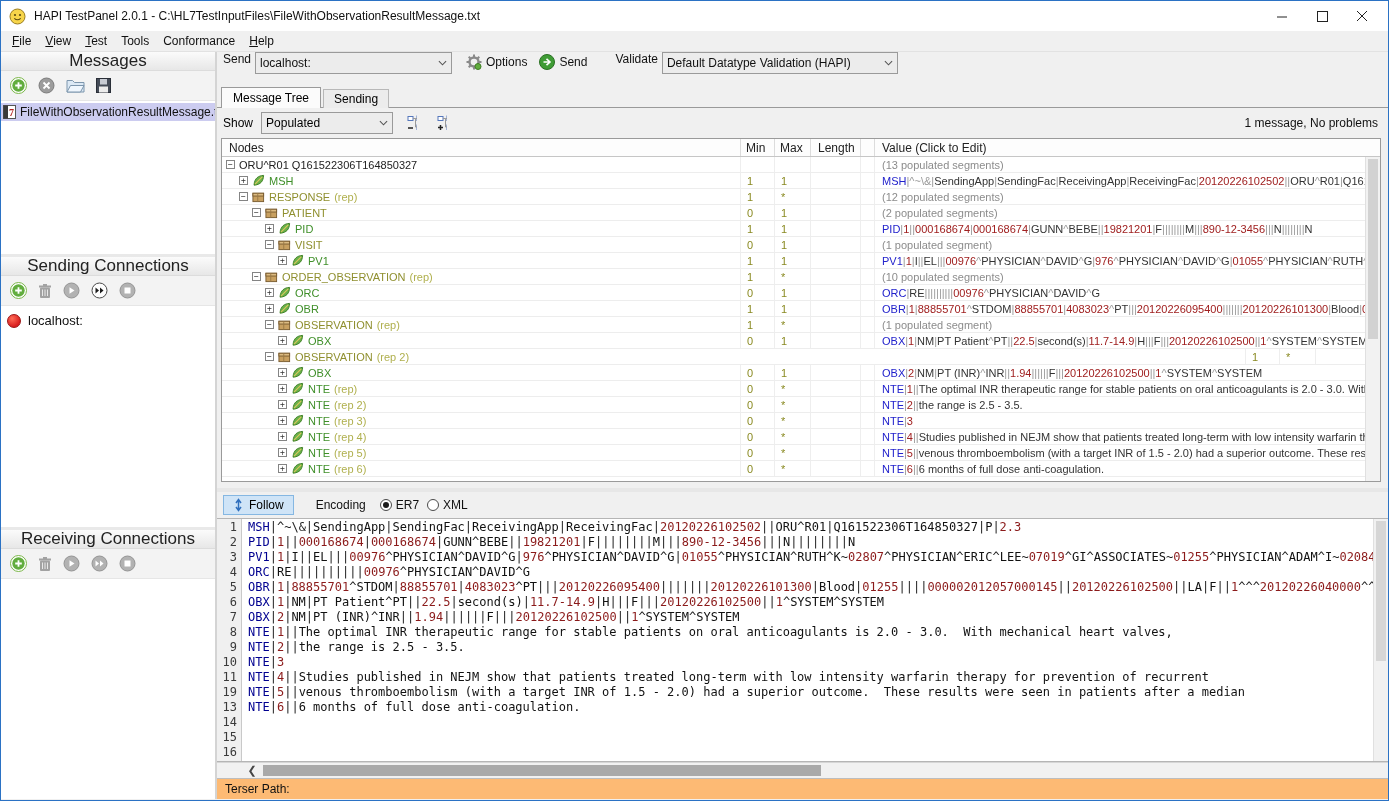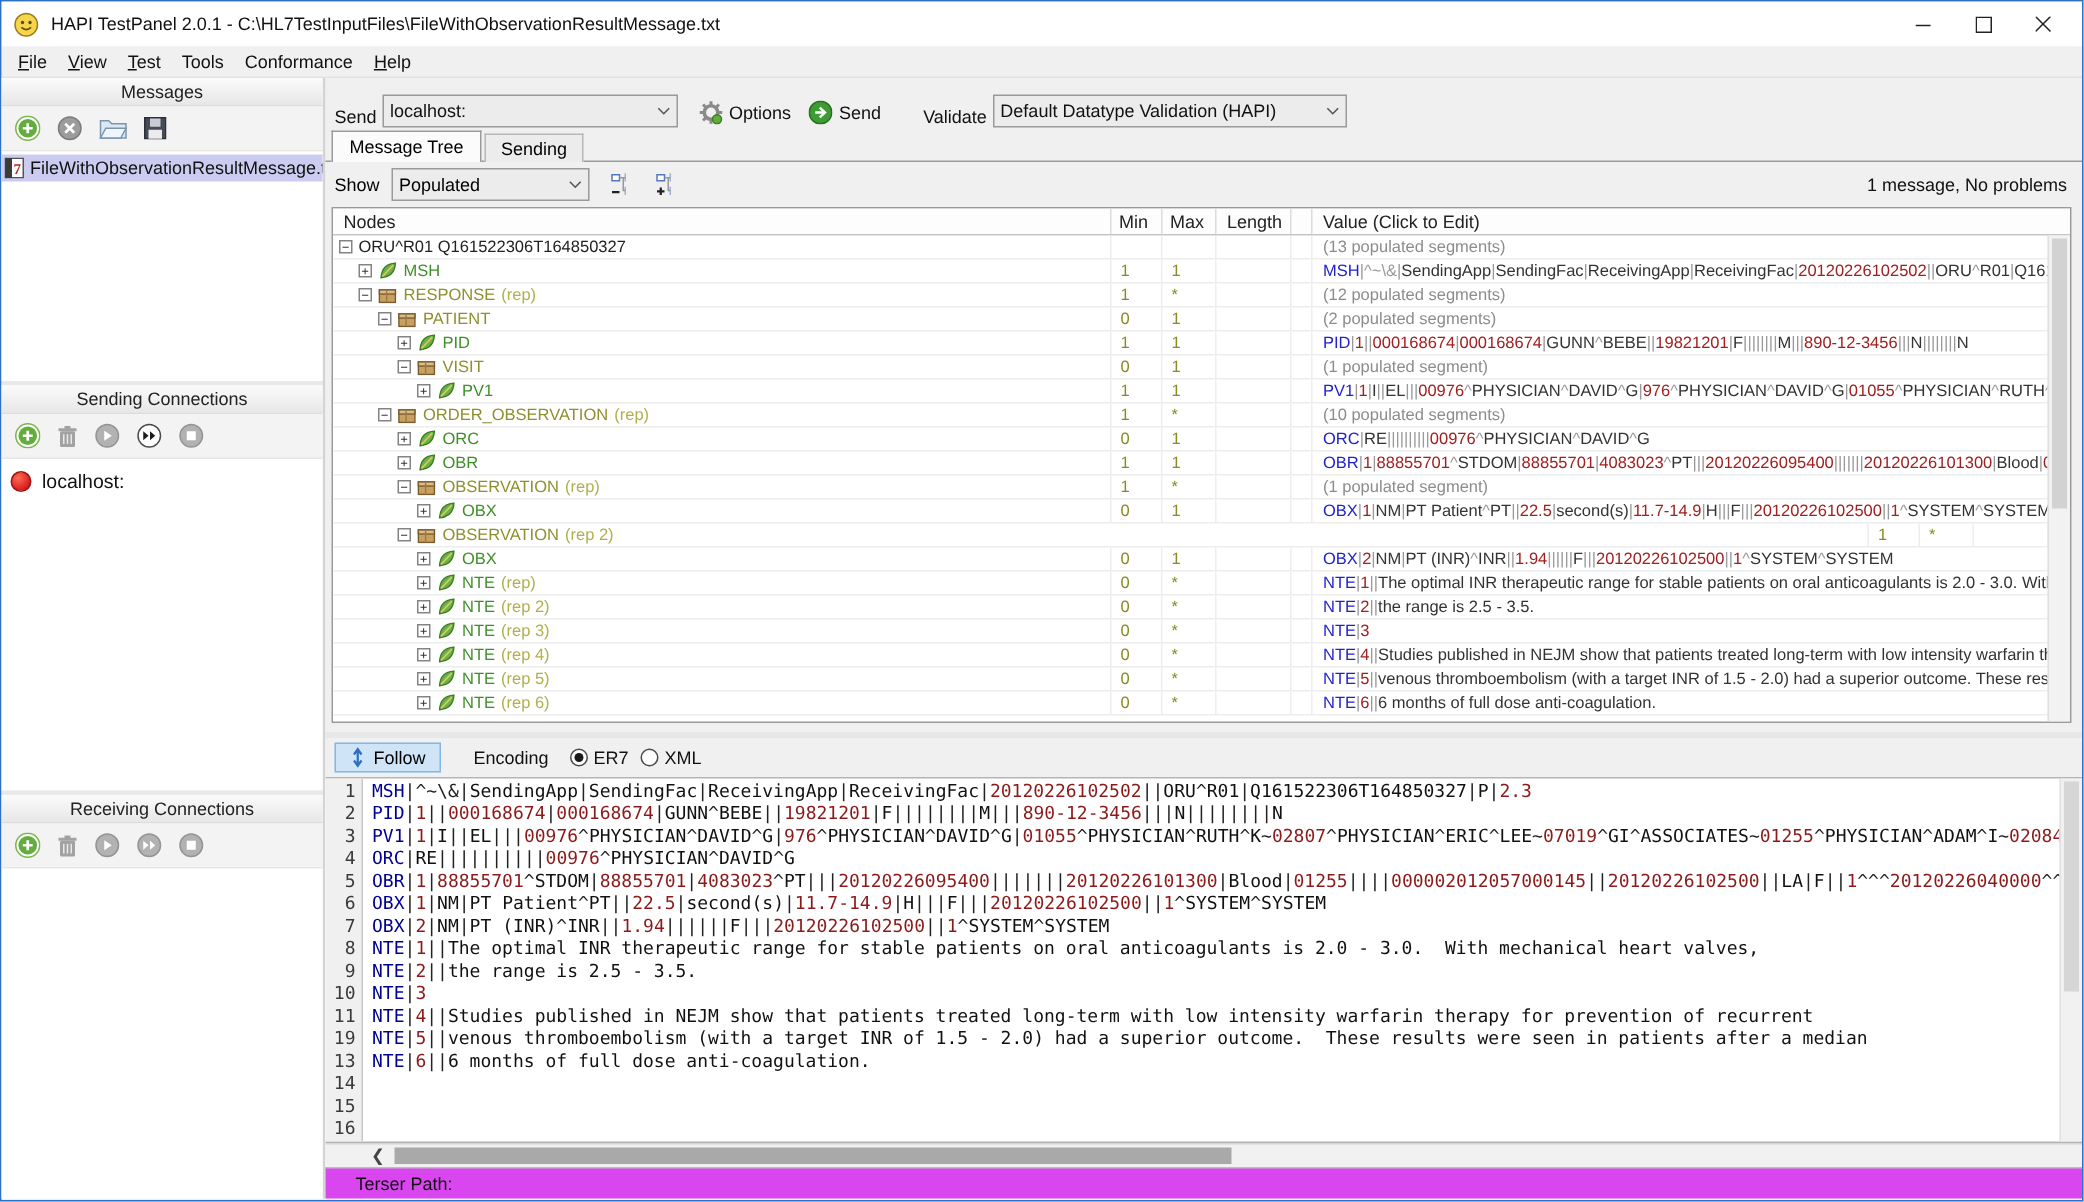--- a/index.html
+++ b/index.html
@@ -18,33 +18,33 @@
   .menu-item { display:inline-block; padding:1px 7px; font-size:12px; color:#111; }
   .menu-item.mn::first-letter { text-decoration:underline; }
 
   
   .content { display:flex; height:747px; }
   .sidebar { width:216px; background:#f0f0f0; border-right:2px solid #d4d4d4; display:flex; flex-direction:column; }
   .main { flex:1; min-width:0; display:flex; flex-direction:column; background:#f0f0f0; }
 
   
   .panel { display:flex; flex-direction:column; background:#fff; }
-  .panel-header { height:19px; background:linear-gradient(#fbfbfb,#e7e7e7); border-bottom:1px solid #dcdcdc; text-align:center; font-size:12px; color:#222; line-height:18px; }
+  .panel-header { height:19px; background:linear-gradient(#fbfbfb,#e7e7e7); border-bottom:1px solid #dcdcdc; text-align:center; font-size:17px; color:#222; line-height:18px; }
   .panel-toolbar { height:30px; background:#f3f3f3; border-bottom:1px solid #e6e6e6; display:flex; align-items:center; gap:11px; padding-left:9px; }
   .panel-list { flex:1; background:#fff; }
   .hsplit { height:3px; background:#e9e9e9; }
   .p-msg { height:202px; } .p-send { height:270px; } .p-recv { flex:1; }
   .tool-ic { display:inline-flex; align-items:center; justify-content:center; }
 
   .msg-item { height:18px; margin-top:2px; display:flex; align-items:center; gap:4px; padding-left:2px; background:#ccccf0; font-size:12px; color:#111; white-space:nowrap; overflow:hidden; }
   .conn-item { display:flex; align-items:center; gap:7px; padding:7px 0 0 6px; font-size:13px; color:#111; }
   .red-dot { width:14px; height:14px; border-radius:50%; background:radial-gradient(circle at 35% 30%, #ff6a55, #d91f1f 70%); border:1px solid #9c1414; }
 
   
-  .send-toolbar { height:33px; display:flex; align-items:flex-end; padding-left:6px; font-size:12px; color:#111; }
+  .send-toolbar { height:33px; display:flex; align-items:flex-start; padding-left:6px; font-size:12px; color:#111; }
   .combo { height:22px; background:#ececec; border:1px solid #9a9a9a; display:flex; align-items:center; padding:0 4px; font-size:12px; position:relative; }
   .combo .cv { flex:1; white-space:nowrap; overflow:hidden; }
   .chev { width:9px; height:6px; margin-left:6px; flex:none; }
   .flatbtn { display:flex; align-items:center; gap:4px; padding:2px 6px; background:transparent; border:none; font-size:12px; color:#111; }
 
   
   .tabsrow { height:22px; display:flex; align-items:flex-end; padding-left:4px; }
   .tab { padding:3px 11px 3px 11px; font-size:12px; border:1px solid #9a9a9a; border-bottom:none; background:#fbfbfb; position:relative; top:1px; z-index:2; }
   .tab.inactive { background:#ececec; border-color:#b8b8b8; padding:2px 10px; font-size:12px; top:1px; z-index:1; margin-left:2px; }
   .tabpanel { flex:1; min-height:0; border-top:1px solid #9a9a9a; background:#f0f0f0; display:flex; flex-direction:column; }
@@ -104,21 +104,21 @@
   .lcode .tk-sep { color:#222; }
   .lcode .tk-num { color:#8b1a1a; }
   .lcode .tk-txt { color:#111; }
   .ed-vsb { position:absolute; right:0; top:0; bottom:0; width:15px; background:#f1f1f1; border-left:1px solid #e0e0e0; }
   .ed-vsb .thumb { position:absolute; left:2px; right:2px; top:2px; height:140px; background:#d6d6d6; }
 
   .hscroll { height:16px; flex:none; background:#f1f1f1; border-top:1px solid #d6d6d6; position:relative; }
   .hs-arrow { position:absolute; left:27px; top:0; width:16px; height:15px; display:flex; align-items:center; justify-content:center; font-size:11px; color:#454545; }
   .hs-thumb { position:absolute; left:46px; top:2px; width:558px; height:11px; background:#a9a9a9; }
 
-  .statusbar { height:21px; border-top:1px solid #bdbdbd; background:#d946ef; display:flex; align-items:center; padding-left:20px; font-size:12px; color:#111; }
+  .statusbar { height:21px; border-top:1px solid #bdbdbd; background:#fdba74; display:flex; align-items:center; padding-left:8px; font-size:12px; color:#111; }
 </style>
 </head>
 <body>
 
 <div class="window">
 
   <div class="titlebar">
     <span style="display:inline-flex;">
       <svg width="17" height="17">
           <circle cx="8.5" cy="8.5" r="7.5" fill="#f7d54a" stroke="#9a7d20"></circle>

